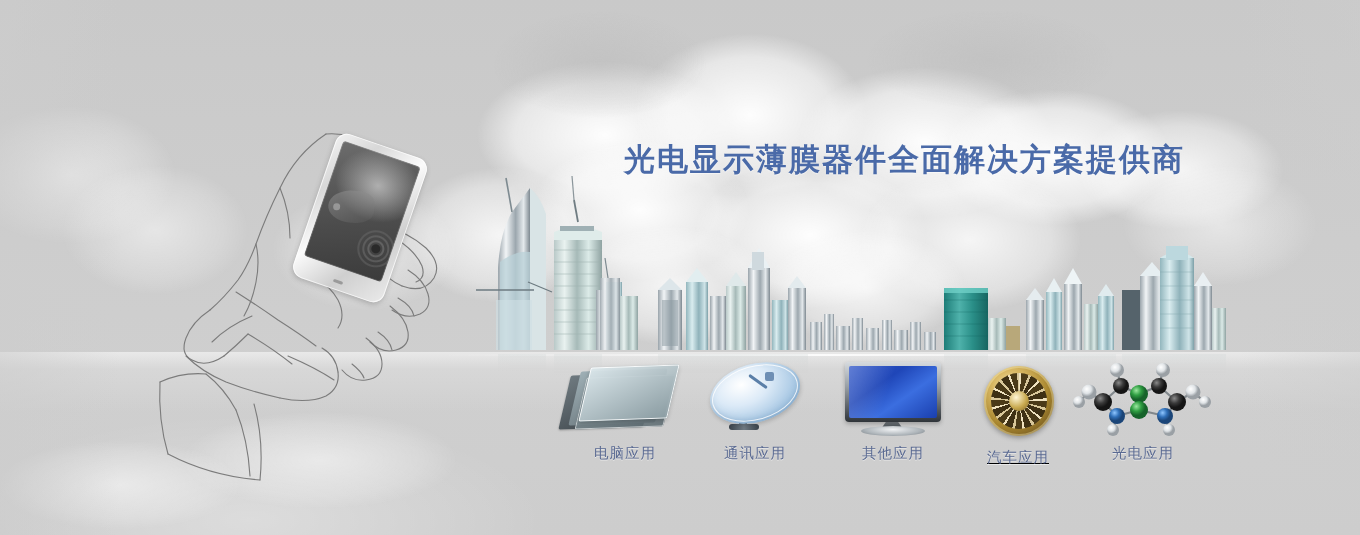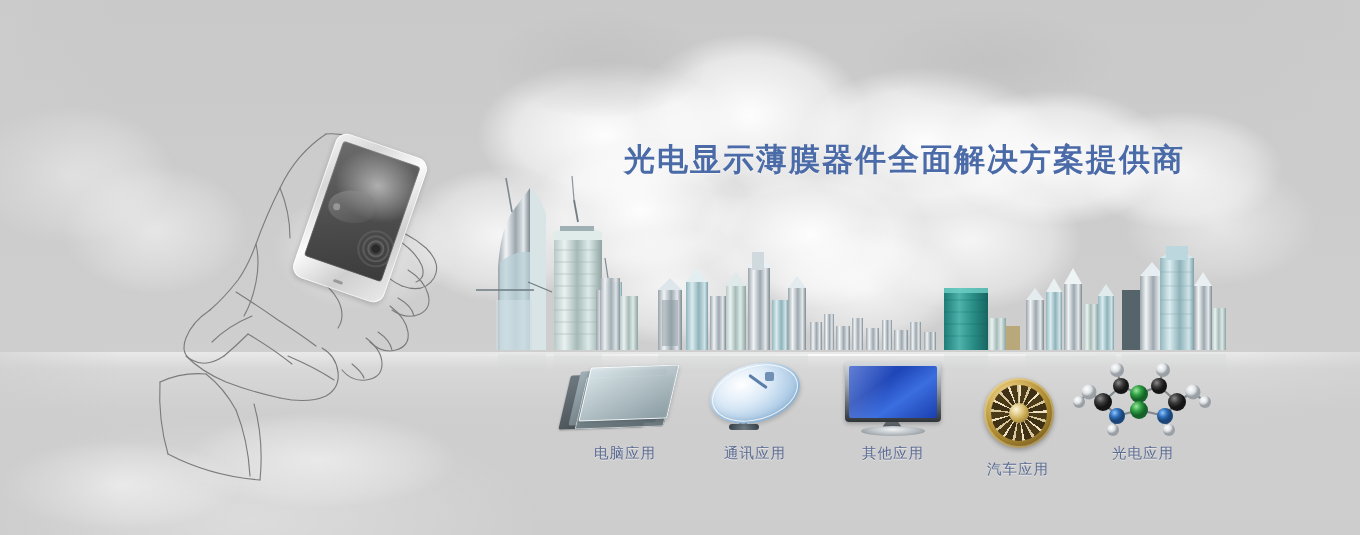--- a/index.html
+++ b/index.html
@@ -484,21 +484,21 @@
       <div class="icon-art">
         <div class="mon-neck"></div>
         <div class="mon-base"></div>
         <div class="mon-frame">
             <div class="mon-screen"></div>
           </div>
       </div>
       <div class="icon-label">其他应用</div>
     </div>
 
-    <div class="icon-item" style="left:948px; top:374px;">
+    <div class="icon-item" style="left:948px; top:362px;text-decoration:underline;">
       <div class="icon-art">
         <div class="wheel"></div>
         <div class="wheel-inner"></div>
         <div class="wheel-hub"></div>
       </div>
       <div class="icon-label">汽车应用</div>
     </div>
 
     <div class="icon-item" style="left:1073px; top:358px;">
       <div class="icon-art">

